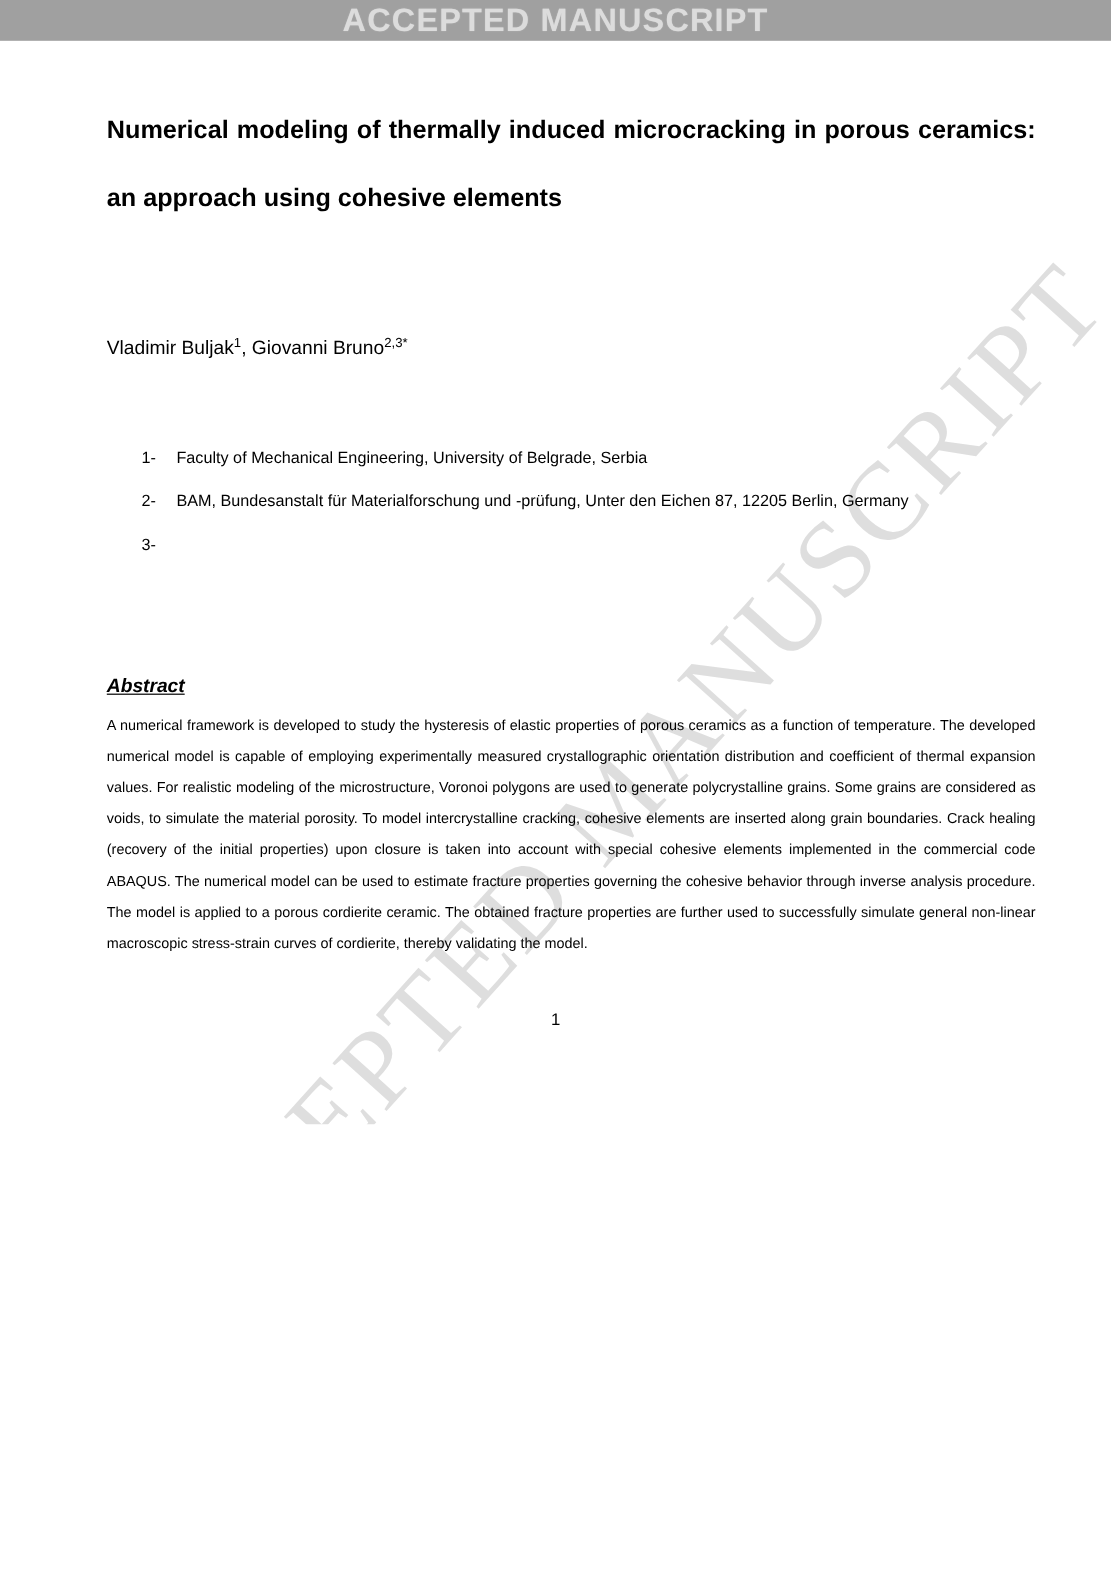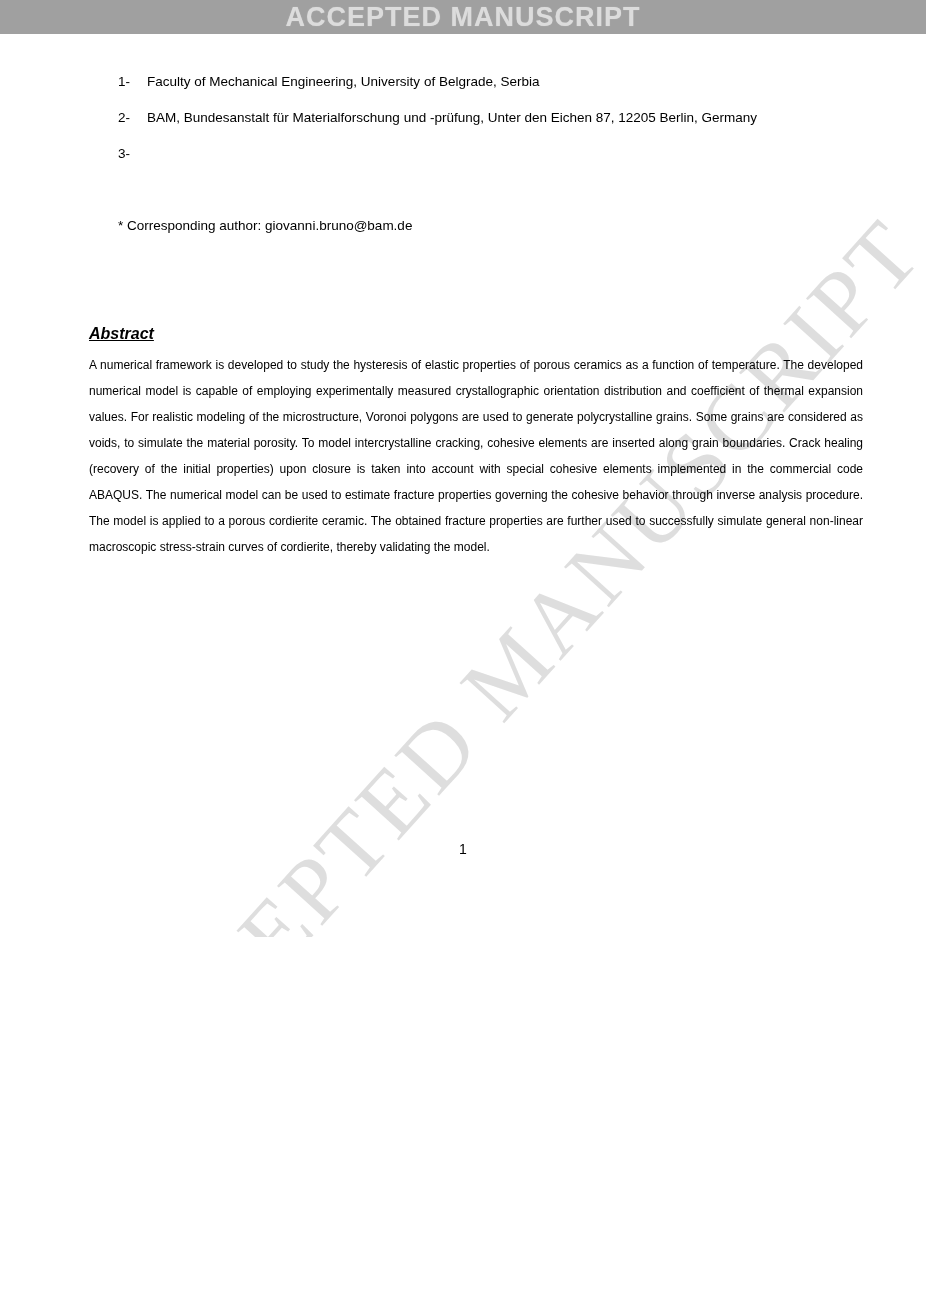--- a/index.html
+++ b/index.html
@@ -121,37 +121,38 @@
 <div class="page">
 
   <div class="banner">
     <span class="banner-text">ACCEPTED MANUSCRIPT</span>
   </div>
 
   <div class="watermark">ACCEPTED MANUSCRIPT</div>
 
   <div class="content">
 
+    <h1 class="paper-title">Numerical modeling of thermally induced microcracking in porous ceramics: an approach using cohesive elements</h1>
 
+    <div class="authors"><span>Vladimir Buljak</span><sup>1</sup><span>, Giovanni Bruno</span><sup>2,3*</sup></div>
 
     <ul class="affiliations">
       <li class="affiliation">
         <span class="num">1-</span>
         <span class="aff-text">Faculty of Mechanical Engineering, University of Belgrade, Serbia</span>
       </li>
       <li class="affiliation">
         <span class="num">2-</span>
         <span class="aff-text">BAM, Bundesanstalt für Materialforschung und -prüfung, Unter den Eichen 87, 12205 Berlin, Germany</span>
       </li>
       <li class="affiliation">
         <span class="num">3-</span>
       </li>
     </ul>
 
-    <div class="corresponding">* Corresponding author: giovanni.bruno@bam.de</div>
 
     <div class="abstract-heading">Abstract</div>
 
     <p class="abstract-body">A numerical framework is developed to study the hysteresis of elastic properties of porous ceramics as a function of temperature. The developed numerical model is capable of employing experimentally measured crystallographic orientation distribution and coefficient of thermal expansion values. For realistic modeling of the microstructure, Voronoi polygons are used to generate polycrystalline grains. Some grains are considered as voids, to simulate the material porosity. To model intercrystalline cracking, cohesive elements are inserted along grain boundaries. Crack healing (recovery of the initial properties) upon closure is taken into account with special cohesive elements implemented in the commercial code ABAQUS. The numerical model can be used to estimate fracture properties governing the cohesive behavior through inverse analysis procedure. The model is applied to a porous cordierite ceramic. The obtained fracture properties are further used to successfully simulate general non-linear macroscopic stress-strain curves of cordierite, thereby validating the model.</p>
 
   </div>
 
   <div class="page-number">1</div>
 
 </div>

